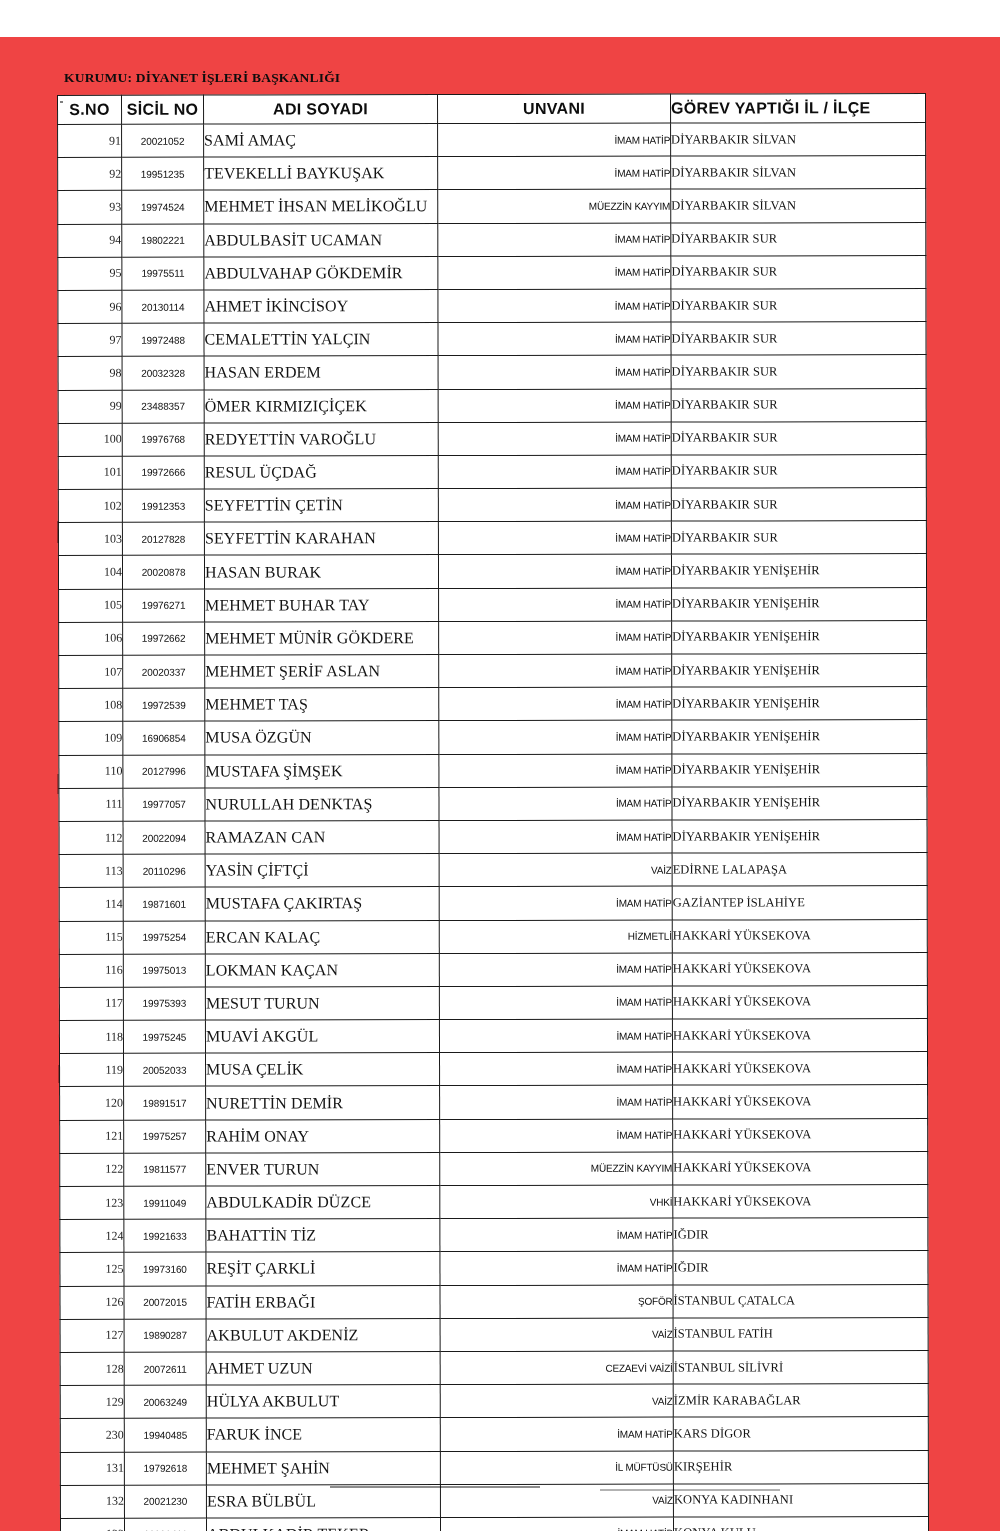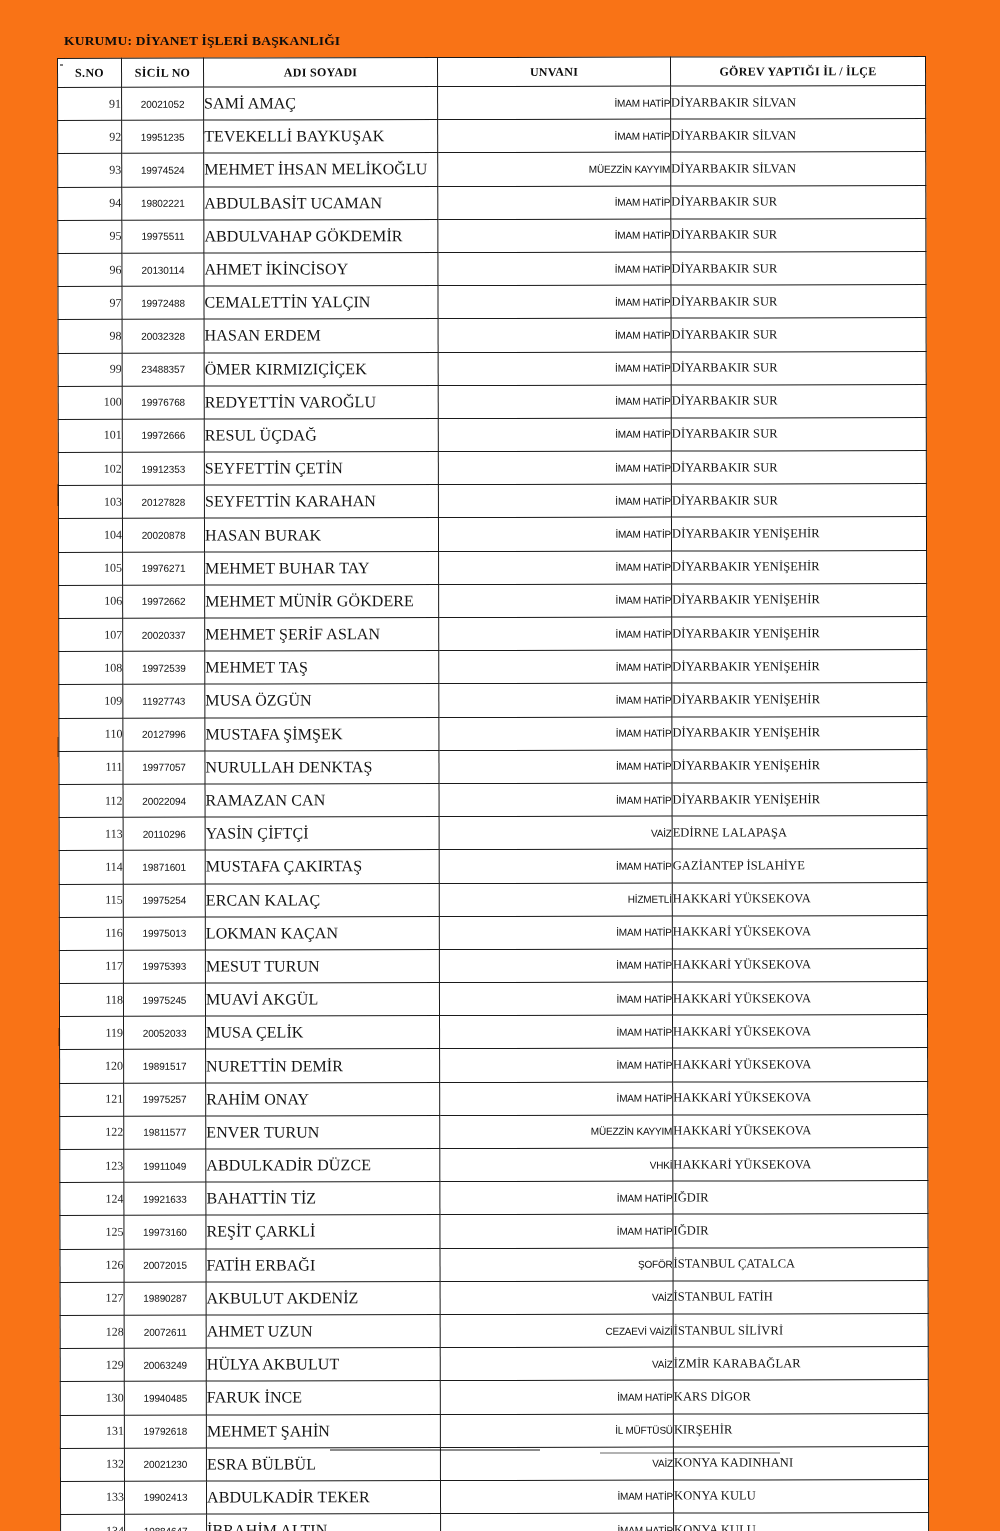--- a/index.html
+++ b/index.html
@@ -14,21 +14,22 @@
     position: relative;
     font-family: "Liberation Serif", serif;
     color: #111111;
     overflow: hidden;
   }
 
   
   .page {
     position: absolute;
     inset: 0;
-    background: #f97316;
+    background: #ef4444;
+    margin-top: 37px;
   }
 
   .doc-title {
     position: absolute;
     left: 64px;
     top: 33px;
     font-family: "Liberation Serif", serif;
     font-weight: bold;
     font-size: 13.5px;
     letter-spacing: 0.2px;
@@ -55,29 +56,29 @@
   table.register th,
   table.register td {
     border: 1px solid #1a1a1a;
     padding: 0;
     vertical-align: middle;
     overflow: hidden;
   }
 
   table.register thead th {
     height: 28px;
-    font-family: Liberation Serif, serif;
+    font-family: Liberation Sans, sans-serif;
     font-weight: bold;
-    font-size: 12px;
+    font-size: 16px;
     letter-spacing: 0.3px;
     color: #0d0d0d;
   }
   th.h-sno, th.h-sicil { text-align: center; }
   th.h-ad, th.h-unvan  { text-align: center; padding-left: 5px; }
-  th.h-gorev           { text-align: center; padding-left: 8px; }
+  th.h-gorev           { text-align: left; padding-left: 8px; }
 
   table.register tbody tr { height: 33.2px; }
 
   td.cell-sno {
     text-align: right;
     font-size: 12px;
     color: #1c1c1c;
     font-family: "Liberation Serif", serif;
   }
   td.cell-sicil {
@@ -269,21 +270,21 @@
         </tr>
         <tr>
           <td class="cell-sno">108</td>
           <td class="cell-sicil">19972539</td>
           <td class="cell-ad">MEHMET TAŞ</td>
           <td class="cell-unvan">İMAM HATİP</td>
           <td class="cell-gorev">DİYARBAKIR YENİŞEHİR</td>
         </tr>
         <tr>
           <td class="cell-sno">109</td>
-          <td class="cell-sicil">11927743</td>
+          <td class="cell-sicil">16906854</td>
           <td class="cell-ad">MUSA ÖZGÜN</td>
           <td class="cell-unvan">İMAM HATİP</td>
           <td class="cell-gorev">DİYARBAKIR YENİŞEHİR</td>
         </tr>
         <tr>
           <td class="cell-sno">110</td>
           <td class="cell-sicil">20127996</td>
           <td class="cell-ad">MUSTAFA ŞİMŞEK</td>
           <td class="cell-unvan">İMAM HATİP</td>
           <td class="cell-gorev">DİYARBAKIR YENİŞEHİR</td>
@@ -415,21 +416,21 @@
           <td class="cell-gorev">İSTANBUL SİLİVRİ</td>
         </tr>
         <tr>
           <td class="cell-sno">129</td>
           <td class="cell-sicil">20063249</td>
           <td class="cell-ad">HÜLYA AKBULUT</td>
           <td class="cell-unvan">VAİZ</td>
           <td class="cell-gorev">İZMİR KARABAĞLAR</td>
         </tr>
         <tr>
-          <td class="cell-sno">130</td>
+          <td class="cell-sno">230</td>
           <td class="cell-sicil">19940485</td>
           <td class="cell-ad">FARUK İNCE</td>
           <td class="cell-unvan">İMAM HATİP</td>
           <td class="cell-gorev">KARS DİGOR</td>
         </tr>
         <tr>
           <td class="cell-sno">131</td>
           <td class="cell-sicil">19792618</td>
           <td class="cell-ad">MEHMET ŞAHİN</td>
           <td class="cell-unvan">İL MÜFTÜSÜ</td>

